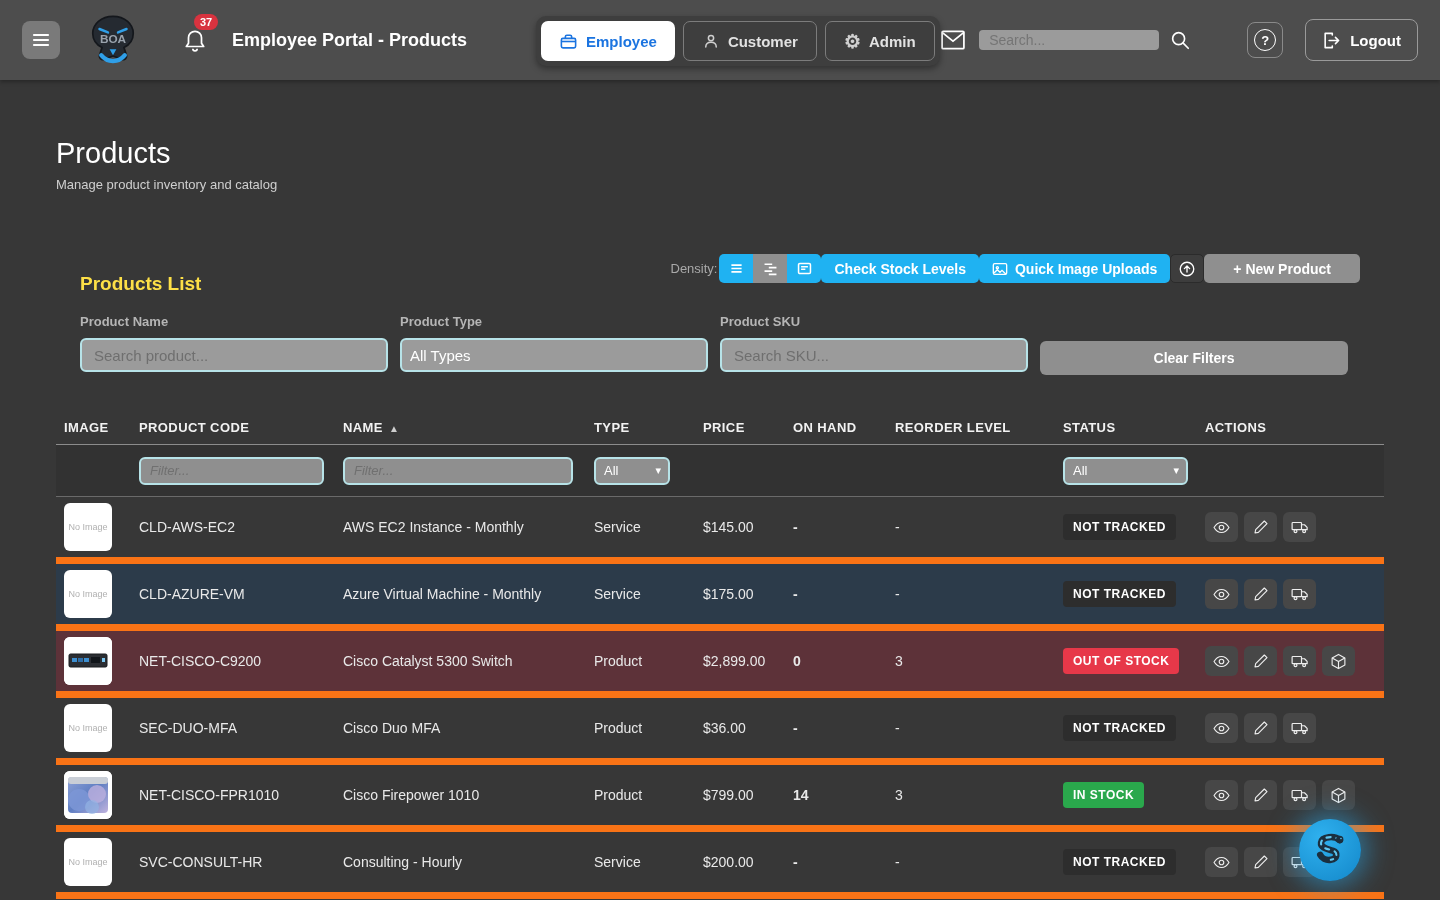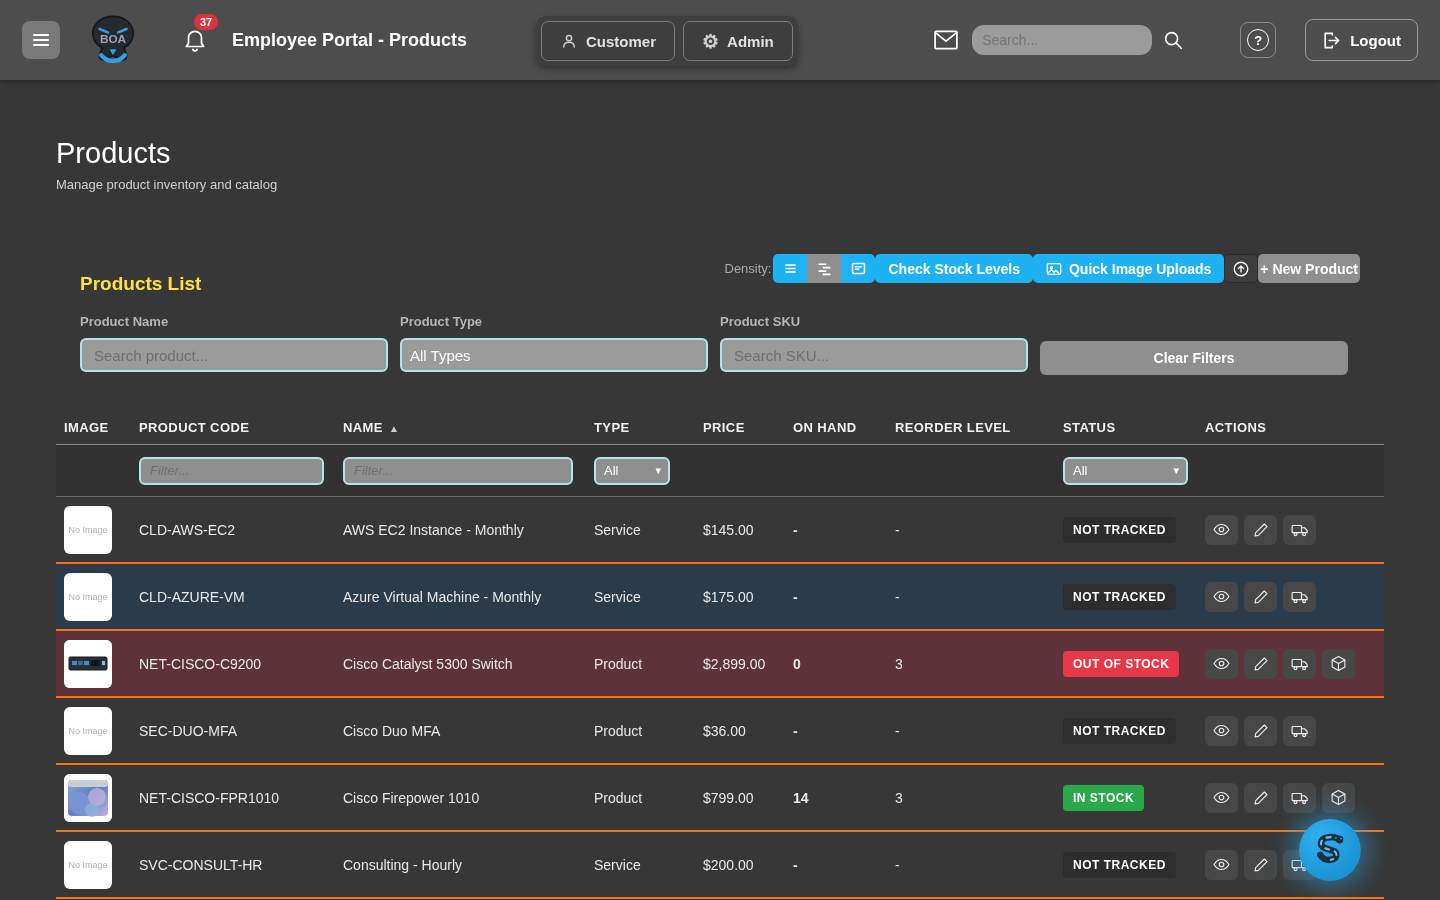--- a/index.html
+++ b/index.html
@@ -16,43 +16,43 @@
   .logo { width:54px; height:54px; margin-left:26px; }
   .bell-wrap { position:relative; margin-left:42px; }
   .badge { position:absolute; top:-12px; left:12px; background:#d8333f; color:#fff; font-size:11px; font-weight:bold; padding:2px 6px; border-radius:10px; }
   .nav-title { margin-left:24px; font-size:18px; font-weight:bold; color:#fff; }
 
   .tab-group { position:absolute; left:536px; top:16px; background:#3e3e3e; border-radius:10px; padding:5px; display:flex; gap:8px; box-shadow:0 3px 6px rgba(0,0,0,.35); }
   .tab { display:flex; align-items:center; gap:8px; padding:0 18px; height:40px; border-radius:7px; font-size:15px; font-weight:bold; background:transparent; border:1px solid #7c7c7c; color:#e2e2e2; cursor:pointer; }
   .tab.active { background:#fff; color:#1b74e0; border:none; }
 
   .nav-right { margin-left:auto; display:flex; align-items:center; }
-  .nav-search { width:180px; height:30px; background:#9b9b9b; border:none; border-radius:12px; margin-left:12px; padding:6px 10px; font-size:14px; font-family:"Liberation Sans",sans-serif; color:#333; }
+  .nav-search { width:180px; height:20px; background:#9b9b9b; border:none; border-radius:4px; margin-left:12px; padding:6px 10px; font-size:14px; font-family:"Liberation Sans",sans-serif; color:#333; }
   .nav-search::placeholder { color:#757575; }
   .mag { margin-left:10px; }
   .help-btn { width:36px; height:36px; margin-left:56px; background:transparent; border:1px solid #8a8a8a; border-radius:8px; color:#fff; display:flex; align-items:center; justify-content:center; cursor:pointer; }
   .help-circle { width:22px; height:22px; border:1.5px solid #fff; border-radius:50%; font-size:13px; font-weight:bold; display:flex; align-items:center; justify-content:center; }
-  .logout-btn { margin-left:29px; height:42px; padding:0 16px; background:transparent; border:1px solid #9a9a9a; border-radius:8px; color:#fff; font-size:15px; font-weight:bold; display:flex; align-items:center; gap:9px; cursor:pointer; font-family:"Liberation Sans",sans-serif; }
+  .logout-btn { margin-left:22px; height:42px; padding:0 16px; background:transparent; border:1px solid #9a9a9a; border-radius:8px; color:#fff; font-size:15px; font-weight:bold; display:flex; align-items:center; gap:9px; cursor:pointer; font-family:"Liberation Sans",sans-serif; }
 
   
   .page-head { margin:57px 0 0 56px; }
   .page-title { font-size:29px; font-weight:500; color:#fff; }
   .page-sub { font-size:13px; color:#cfcfcf; margin-top:7px; }
 
   
   .toolbar { margin:50px 56px 0 56px; padding:0 24px 0 24px; display:flex; align-items:center; }
   .section-title { font-size:19px; font-weight:bold; color:#fde047;margin-top:31px; }
   .toolbar-right { margin-left:auto; display:flex; align-items:center; }
   .density-label { font-size:13px; color:#a9a9a9; margin-right:2px; }
   .density-group { display:flex; border-radius:5px; overflow:hidden; }
   .density-btn { width:34px; height:29px; border:none; display:flex; align-items:center; justify-content:center; cursor:pointer; background:#1fb2f2; }
   .density-btn.inactive { background:#8f8f8f; }
   .btn-blue { height:29px; padding:0 13px; background:#1fb2f2; color:#fff; border:none; border-radius:5px; font-size:14px; font-weight:bold; display:flex; align-items:center; gap:7px; cursor:pointer; font-family:"Liberation Sans",sans-serif; }
   .btn-icon-dark { width:34px; height:29px; background:#3d3d3d; border:1px solid #2b2b2b; border-radius:5px; display:flex; align-items:center; justify-content:center; cursor:pointer; }
-  .btn-gray { height:29px; padding:0 2px; background:#8f8f8f; color:#fff; border:none; border-radius:5px; font-size:14px; font-weight:bold; cursor:pointer; font-family:"Liberation Sans",sans-serif; }
+  .btn-gray { height:29px; padding:0 29px; background:#8f8f8f; color:#fff; border:none; border-radius:5px; font-size:14px; font-weight:bold; cursor:pointer; font-family:"Liberation Sans",sans-serif; }
 
   
   .filters { margin:19px 56px 0 56px; padding:0 24px; display:grid; grid-template-columns:308px 308px 308px 308px; column-gap:12px; }
   .f-label { font-size:13px; font-weight:bold; color:#b5b5b5; margin-bottom:9px; }
   .f-input, .f-select { width:100%; height:34px; background:#9b9b9b; border:2px solid #b7e3e8; border-radius:6px; padding:0 12px; font-size:15px; color:#fff; font-family:"Liberation Sans",sans-serif; }
   .f-input::placeholder { color:#6f6f6f; }
   .selwrap { position:relative; }
   .selwrap select { appearance:none;padding-left:8px; -webkit-appearance:none; }
   .clear-btn { width:100%; height:34px; margin-top:27px; background:#8f8f8f; border:none; border-radius:6px; color:#fff; font-size:14px; font-weight:bold; cursor:pointer; font-family:"Liberation Sans",sans-serif; }
 
@@ -64,21 +64,21 @@
   .sort-arrow { font-size:10px; color:#cfcfcf; margin-left:6px; }
   .tfilter { height:52px; background:#323232; border-bottom:1px solid #6a6a6a; }
   .tfilter > div { padding-left:8px; }
   .tf-input { height:28px; background:#8f8f8f; border:2px solid #b7e3e8; border-radius:6px; padding:0 9px; font-size:13px; font-style:italic; color:#fff; font-family:"Liberation Sans",sans-serif; }
   .tf-input::placeholder { color:#707070; }
   .tf-input.w1 { width:185px; } .tf-input.w2 { width:230px; }
   .tf-select { height:28px; background:#8f8f8f; border:2px solid #b7e3e8; border-radius:6px; padding:0 8px; font-size:13px; color:#fff; font-family:"Liberation Sans",sans-serif; }
   .tf-select.w3 { width:76px; } .tf-select.w4 { width:125px; }
   .chev { position:absolute; right:9px; top:50%; transform:translateY(-54%); font-size:11px; color:#fff; pointer-events:none; }
 
-  .trow { height:67px; border-bottom:2px solid #f97316; }
+  .trow { height:67px; border-bottom:7px solid #f97316; }
   .trow > div { padding-left:8px; font-size:14px; color:#e9e9e9; }
   .trow.selected { background:#2c3b4a; }
   .trow.danger { background:#5d3239; }
   .thumb { width:48px; height:48px; background:#fff; border-radius:6px; display:flex; align-items:center; justify-content:center; overflow:hidden; }
   .thumb .noimg { font-size:9px; color:#b0b0b0; }
   .cell-bold { font-weight:bold; color:#fff; }
   .status-badge { display:inline-block; font-size:12px; font-weight:bold; letter-spacing:.5px; color:#fff; padding:6px 10px; border-radius:4px; }
   .actions { display:flex; gap:6px; }
   .act-btn { width:33px; height:30px; background:#474747; border:none; border-radius:6px; display:flex; align-items:center; justify-content:center; cursor:pointer; }
 
@@ -114,20 +114,30 @@
           <path d="M18 15v-5a6 6 0 1 0-12 0v5l-2 3h16l-2-3z"></path>
           <path d="M10 20a2 2 0 0 0 4 0"></path>
         </svg>
     </span>
     <span class="badge">37</span>
   </span>
 
   <span class="nav-title">Employee Portal - Products</span>
 
   <div class="tab-group">
+    <button class="tab active">
+      <span>
+        <svg width="19" height="19" viewBox="0 0 24 24" fill="none" stroke="#1b74e0" stroke-width="2" stroke-linejoin="round">
+            <rect x="3" y="8" width="18" height="12" rx="2"></rect>
+            <path d="M8 8V6a2 2 0 0 1 2-2h4a2 2 0 0 1 2 2v2"></path>
+            <path d="M3 12h18"></path>
+          </svg>
+      </span>
+      <span>Employee</span>
+    </button>
     <button class="tab">
       <span>
         <svg width="18" height="18" viewBox="0 0 24 24" fill="none" stroke="#cfcfcf" stroke-width="2" stroke-linecap="round">
             <circle cx="12" cy="8" r="3.5"></circle>
             <path d="M5 20c0-4 3-6.5 7-6.5s7 2.5 7 6.5"></path>
           </svg>
       </span>
       <span>Customer</span>
     </button>
     <button class="tab">

